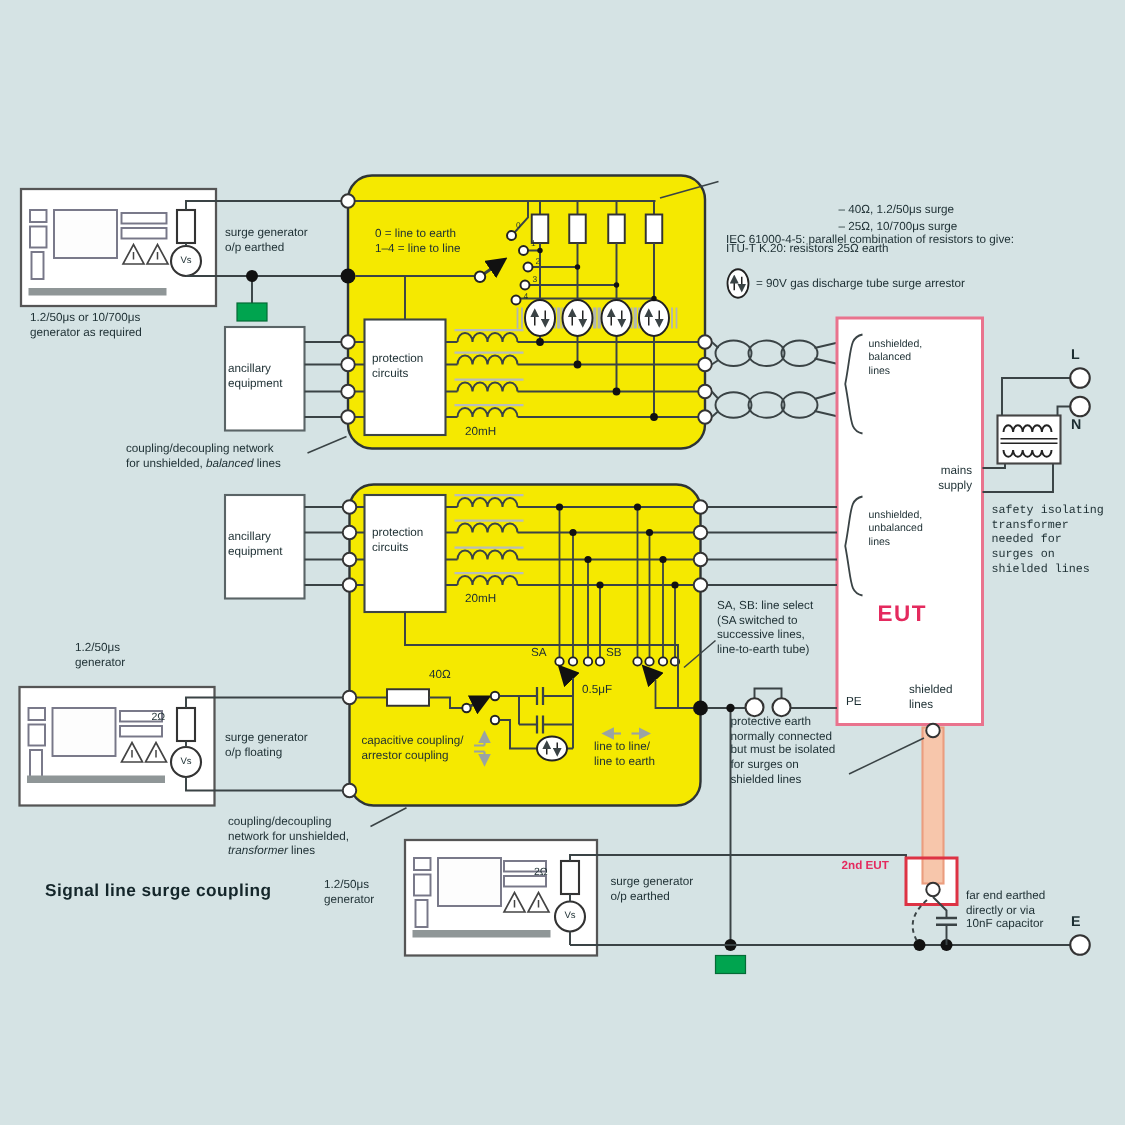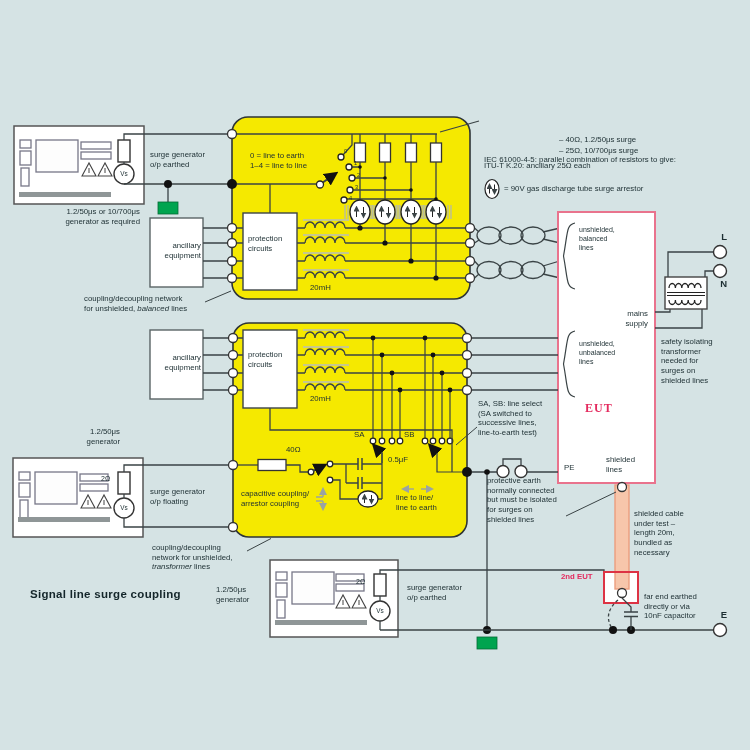--- a/index.html
+++ b/index.html
@@ -4,26 +4,26 @@
 <style>
   html,body{margin:0;padding:0;background:#d5e3e4;}
   #stage{position:relative;width:750px;height:750px;background:#d5e3e4;overflow:hidden;
          font-family:"Liberation Sans",sans-serif;}
   svg{position:absolute;left:0;top:0;}
   .lbl{position:absolute;font-size:7.8px;line-height:1.25;color:#1c2e32;
        white-space:pre-line;font-family:"Liberation Sans",sans-serif;}
   .s7{font-size:7px;}
   .xs{font-size:5.6px;}
   .vs{font-size:6.4px;text-align:center;}
-  .ctr{text-align:right;}
+  .ctr{text-align:left;}
   .rgt{text-align:right;}
   .red{color:#e42a5e;}
   .bold{font-weight:bold;}
   .title{font-size:11.5px;font-weight:bold;letter-spacing:.3px;color:#14262a;}
-  .eutlbl{font-size:12px;font-weight:bold;letter-spacing:1px;font-family:Liberation Serif, serif;}
+  .eutlbl{font-size:15px;font-weight:bold;letter-spacing:1px;}
   .lne{font-size:9.5px;font-weight:bold;}
   em{font-style:italic;margin-top:44px;}
 </style>
 </head>
 <body>
 
 <div id="stage">
 
 <svg width="750" height="750" viewBox="0 0 750 750">
   <defs>
@@ -399,21 +399,21 @@
 <div class="lbl" style="left:248px;top:234px;">protection
 circuits</div>
 <div class="lbl ctr" style="left:152px;top:241px;width:49px;">ancillary
 equipment</div>
 <div class="lbl" style="left:84px;top:294px;"><span>coupling/decoupling network
 for unshielded, </span><em>balanced</em><span> lines</span></div>
 
 <div class="lbl" style="left:484px;top:123px;margin-top:32px;">IEC 61000-4-5: parallel combination of resistors to give:</div>
 <div class="lbl" style="left:559px;top:135px;">– 40Ω, 1.2/50μs surge</div>
 <div class="lbl" style="left:559px;top:146px;">– 25Ω, 10/700μs surge</div>
-<div class="lbl" style="left:484px;top:161px;">ITU-T K.20: ancillary 25Ω each</div>
+<div class="lbl" style="left:484px;top:161px;">ITU-T K.20: resistors 25Ω earth</div>
 <div class="lbl" style="left:504px;top:184px;">= 90V gas discharge tube surge arrestor</div>
 
 <div class="lbl ctr" style="left:152px;top:353px;width:49px;">ancillary
 equipment</div>
 <div class="lbl" style="left:248px;top:350px;">protection
 circuits</div>
 <div class="lbl" style="left:310px;top:394px;">20mH</div>
 <div class="lbl" style="left:258px;top:445px;margin-left:28px;">40Ω</div>
 <div class="lbl" style="left:388px;top:455px;">0.5μF</div>
 <div class="lbl" style="left:354px;top:430px;">SA</div>
@@ -422,54 +422,49 @@
 arrestor coupling</div>
 <div class="lbl" style="left:396px;top:493px;">line to line/
 line to earth</div>
 <div class="lbl" style="left:152px;top:543px;"><span>coupling/decoupling
 network for unshielded,
 </span><em>transformer</em><span> lines</span></div>
 
 <div class="lbl" style="left:478px;top:399px;">SA, SB: line select
 (SA switched to
 successive lines,
-line-to-earth test)</div>
+line-to-earth tube)</div>
 <div class="lbl" style="left:487px;top:476px;">protective earth
 normally connected
 but must be isolated
 for surges on
 shielded lines</div>
 
 <div class="lbl s7" style="left:579px;top:226px;">unshielded,
 balanced
 lines</div>
 <div class="lbl s7" style="left:579px;top:340px;">unshielded,
 unbalanced
 lines</div>
 <div class="lbl rgt" style="left:600px;top:309px;width:48px;">mains
 supply</div>
 <div class="lbl eutlbl red" style="left:585px;top:401px;">EUT</div>
 <div class="lbl" style="left:564px;top:463px;">PE</div>
 <div class="lbl" style="left:606px;top:455px;">shielded
 lines</div>
 
-<div class="lbl" style="left:661px;top:337px;">safety isolating
+<div class="lbl" style="left:661px;top:337px;font-family:Liberation Mono, monospace;">safety isolating
 transformer
 needed for
 surges on
 shielded lines</div>
 <div class="lbl lne ctr" style="left:714px;top:231px;width:13px;">L</div>
 <div class="lbl lne ctr" style="left:714px;top:278px;width:13px;">N</div>
 <div class="lbl lne ctr" style="left:714px;top:609px;width:13px;">E</div>
 
 <div class="lbl bold red" style="left:561px;top:572px;">2nd EUT</div>
-<div class="lbl" style="left:634px;top:509px;">shielded cable
-under test –
-length 20m,
-bundled as
-necessary</div>
 <div class="lbl" style="left:644px;top:592px;">far end earthed
 directly or via
 10nF capacitor</div>
 
 <div class="lbl title" style="left:30px;top:587px;">Signal line surge coupling</div>
 
 </div>
 
 </body></html>

